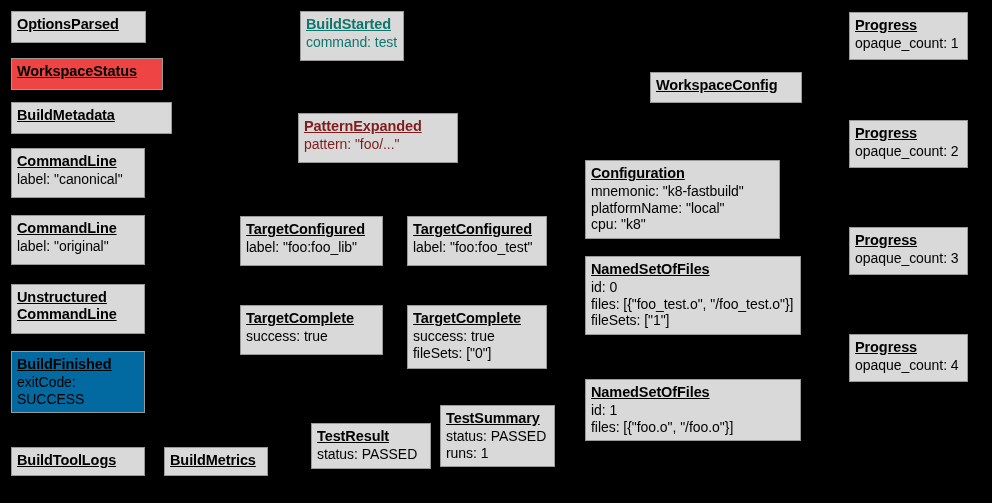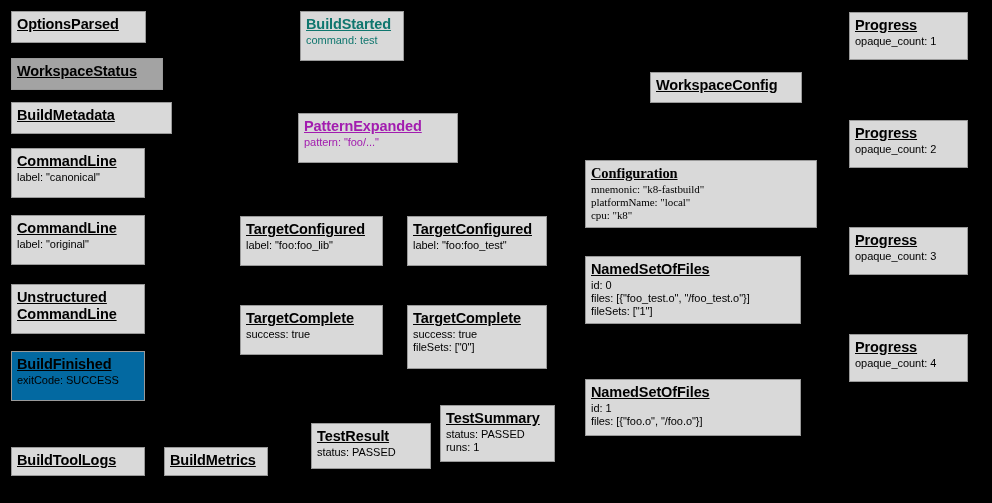--- a/index.html
+++ b/index.html
@@ -29,40 +29,40 @@
   }
   .node-title {
     font-size: 14.5px;
     font-weight: bold;
     text-decoration: underline;
     letter-spacing: -0.1px;
     white-space: pre-line;
     display: block;
   }
   .node-body {
-    font-size: 11px;
+    font-size: 14px;
     font-weight: normal;
     text-decoration: none;
     white-space: pre-line;
     display: block;
     margin-top: 1px;
     letter-spacing: -0.05px;
   }
   .node-body:empty {
     display: none;
   }
 </style>
 </head>
 <body>
 
 <div id="canvas" style="width: 992px; height: 503px; background: rgb(0, 0, 0);">
     <div class="node" style="left: 11px; top: 11px; width: 135px; min-height: 32px; background: rgb(217, 217, 217); border-color: rgb(154, 154, 154); color: rgb(0, 0, 0);">
       <span class="node-title">OptionsParsed</span>
     </div>
-    <div class="node" style="left: 11px; top: 58px; width: 152px; min-height: 32px; background: #a3a3a3; border-color: rgb(154, 154, 154); color: rgb(0, 0, 0);">
+    <div class="node" style="left: 11px; top: 58px; width: 152px; min-height: 32px; background: #ef4444; border-color: rgb(154, 154, 154); color: rgb(0, 0, 0);">
       <span class="node-title">WorkspaceStatus</span>
     </div>
     <div class="node" style="left: 11px; top: 102px; width: 161px; min-height: 32px; background: rgb(217, 217, 217); border-color: rgb(154, 154, 154); color: rgb(0, 0, 0);">
       <span class="node-title">BuildMetadata</span>
     </div>
     <div class="node" style="left: 11px; top: 148px; width: 134px; min-height: 50px; background: rgb(217, 217, 217); border-color: rgb(154, 154, 154); color: rgb(0, 0, 0);">
       <span class="node-title">CommandLine</span>
       <span class="node-body">label: "canonical"</span>
     </div>
     <div class="node" style="left: 11px; top: 215px; width: 134px; min-height: 50px; background: rgb(217, 217, 217); border-color: rgb(154, 154, 154); color: rgb(0, 0, 0);">
@@ -80,21 +80,21 @@
     <div class="node" style="left: 11px; top: 447px; width: 134px; min-height: 29px; background: rgb(217, 217, 217); border-color: rgb(154, 154, 154); color: rgb(0, 0, 0);">
       <span class="node-title">BuildToolLogs</span>
     </div>
     <div class="node" style="left: 164px; top: 447px; width: 104px; min-height: 29px; background: rgb(217, 217, 217); border-color: rgb(154, 154, 154); color: rgb(0, 0, 0);">
       <span class="node-title">BuildMetrics</span>
     </div>
     <div class="node" style="left: 300px; top: 11px; width: 104px; min-height: 50px; background: rgb(217, 217, 217); border-color: rgb(154, 154, 154); color: #0f766e;">
       <span class="node-title">BuildStarted</span>
       <span class="node-body">command: test</span>
     </div>
-    <div class="node" style="left: 298px; top: 113px; width: 160px; min-height: 50px; background: rgb(217, 217, 217); border-color: rgb(154, 154, 154); color: #a21caf;">
+    <div class="node" style="left: 298px; top: 113px; width: 160px; min-height: 50px; background: rgb(217, 217, 217); border-color: rgb(154, 154, 154); color: #7f1d1d;">
       <span class="node-title">PatternExpanded</span>
       <span class="node-body">pattern: "foo/..."</span>
     </div>
     <div class="node" style="left: 240px; top: 216px; width: 143px; min-height: 50px; background: rgb(217, 217, 217); border-color: rgb(154, 154, 154); color: rgb(0, 0, 0);">
       <span class="node-title">TargetConfigured</span>
       <span class="node-body">label: "foo:foo_lib"</span>
     </div>
     <div class="node" style="left: 407px; top: 216px; width: 140px; min-height: 50px; background: rgb(217, 217, 217); border-color: rgb(154, 154, 154); color: rgb(0, 0, 0);">
       <span class="node-title">TargetConfigured</span>
       <span class="node-body">label: "foo:foo_test"</span>
@@ -113,21 +113,21 @@
       <span class="node-body">status: PASSED</span>
     </div>
     <div class="node" style="left: 440px; top: 405px; width: 115px; min-height: 57px; background: rgb(217, 217, 217); border-color: rgb(154, 154, 154); color: rgb(0, 0, 0);">
       <span class="node-title">TestSummary</span>
       <span class="node-body">status: PASSED
 runs: 1</span>
     </div>
     <div class="node" style="left: 650px; top: 72px; width: 152px; min-height: 31px; background: rgb(217, 217, 217); border-color: rgb(154, 154, 154); color: rgb(0, 0, 0); text-decoration: underline;">
       <span class="node-title">WorkspaceConfig</span>
     </div>
-    <div class="node" style="left: 585px; top: 160px; width: 232px; min-height: 68px; background: rgb(217, 217, 217); border-color: rgb(154, 154, 154); color: rgb(0, 0, 0); font-family: Liberation Serif, serif;">
+    <div class="node" style="left: 585px; top: 160px; width: 195px; min-height: 68px; background: rgb(217, 217, 217); border-color: rgb(154, 154, 154); color: rgb(0, 0, 0);">
       <span class="node-title">Configuration</span>
       <span class="node-body">mnemonic: "k8-fastbuild"
 platformName: "local"
 cpu: "k8"</span>
     </div>
     <div class="node" style="left: 585px; top: 256px; width: 216px; min-height: 68px; background: rgb(217, 217, 217); border-color: rgb(154, 154, 154); color: rgb(0, 0, 0);">
       <span class="node-title">NamedSetOfFiles</span>
       <span class="node-body">id: 0
 files: [{"foo_test.o", "/foo_test.o"}]
 fileSets: ["1"]</span>

